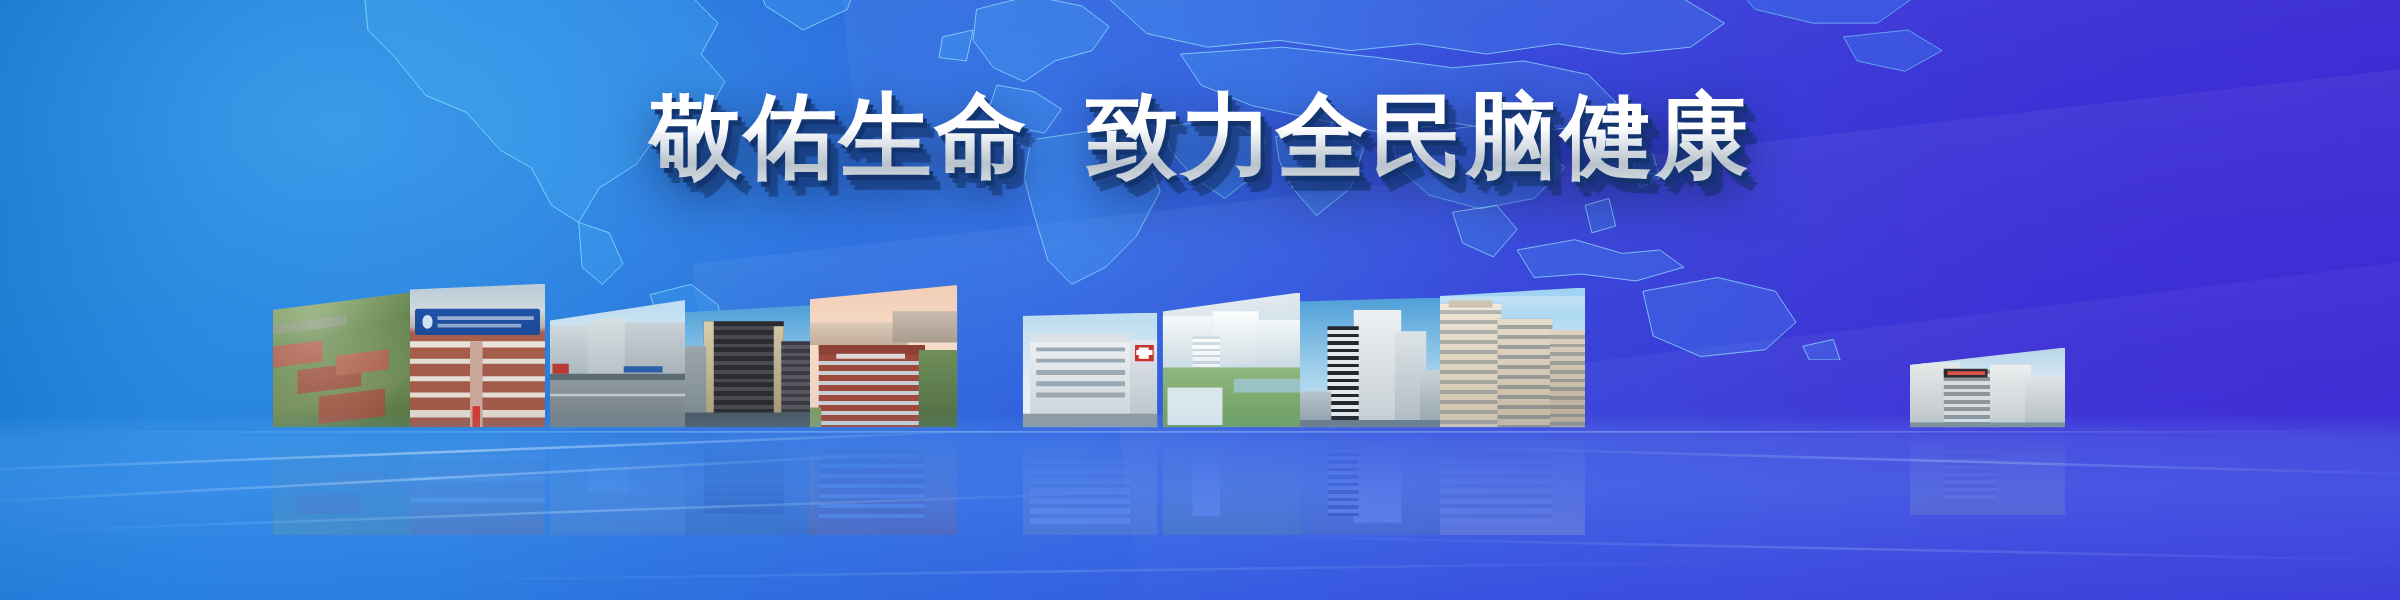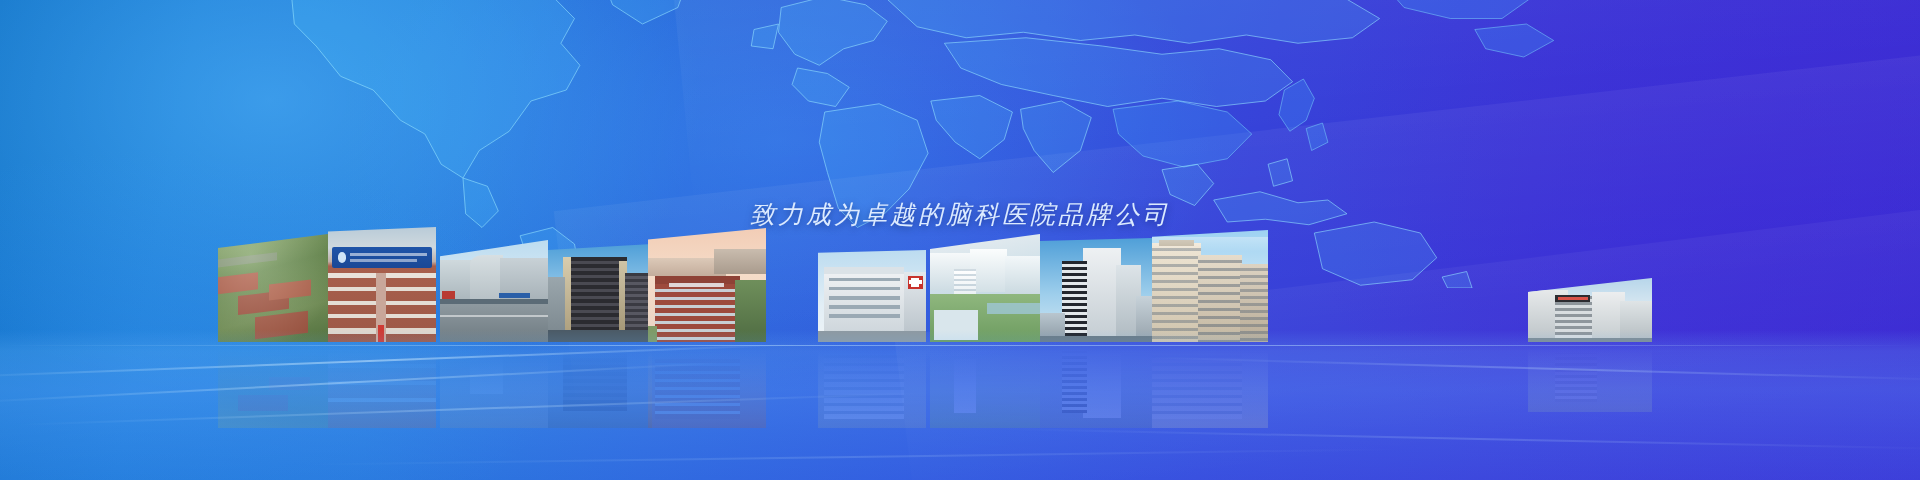--- a/index.html
+++ b/index.html
@@ -152,21 +152,21 @@
       <path class="land" d="M778 150 L792 146 L796 162 L782 166 Z"></path>
 
       <path class="land" d="M812 200 L856 192 L890 200 L902 218 L884 234 L846 238 L818 226 Z"></path>
       <path class="land" d="M906 232 L924 228 L928 240 L910 240 Z"></path>
 
       <path class="land2" d="M862 18 L906 10 L944 18 L970 30 L950 44 L912 44 L878 36 Z"></path>
       <path class="land2" d="M930 52 L968 48 L988 60 L966 72 L938 66 Z"></path>
     </g>
   </svg>
 
-  <div id="subtitle">致力成为卓越的脑科医院品牌公司</div>
+  <div id="headline">敬佑生命  致力全民脑健康</div>
 
   <div id="photostrip">
 
     <div class="card" style="left:218px;top:234px;width:110px;height:108px;clip-path:polygon(0 13%,100% 0,100% 100%,0 100%);">
       <div class="ph green-aer"></div>
       <div class="blk" style="left:-4%;top:38%;width:40%;height:16%;background:#b4624c;transform:skewY(-7deg);"></div>
       <div class="blk" style="left:18%;top:55%;width:46%;height:18%;background:#a85a46;transform:skewY(-7deg);"></div>
       <div class="blk" style="left:46%;top:44%;width:38%;height:15%;background:#bb6a52;transform:skewY(-7deg);"></div>
       <div class="blk" style="left:34%;top:74%;width:48%;height:20%;background:#ad5f4a;transform:skewY(-7deg);"></div>
       <div class="blk" style="left:-2%;top:20%;width:55%;height:7%;background:#8f9b86;opacity:.7;transform:skewY(-7deg);"></div>

